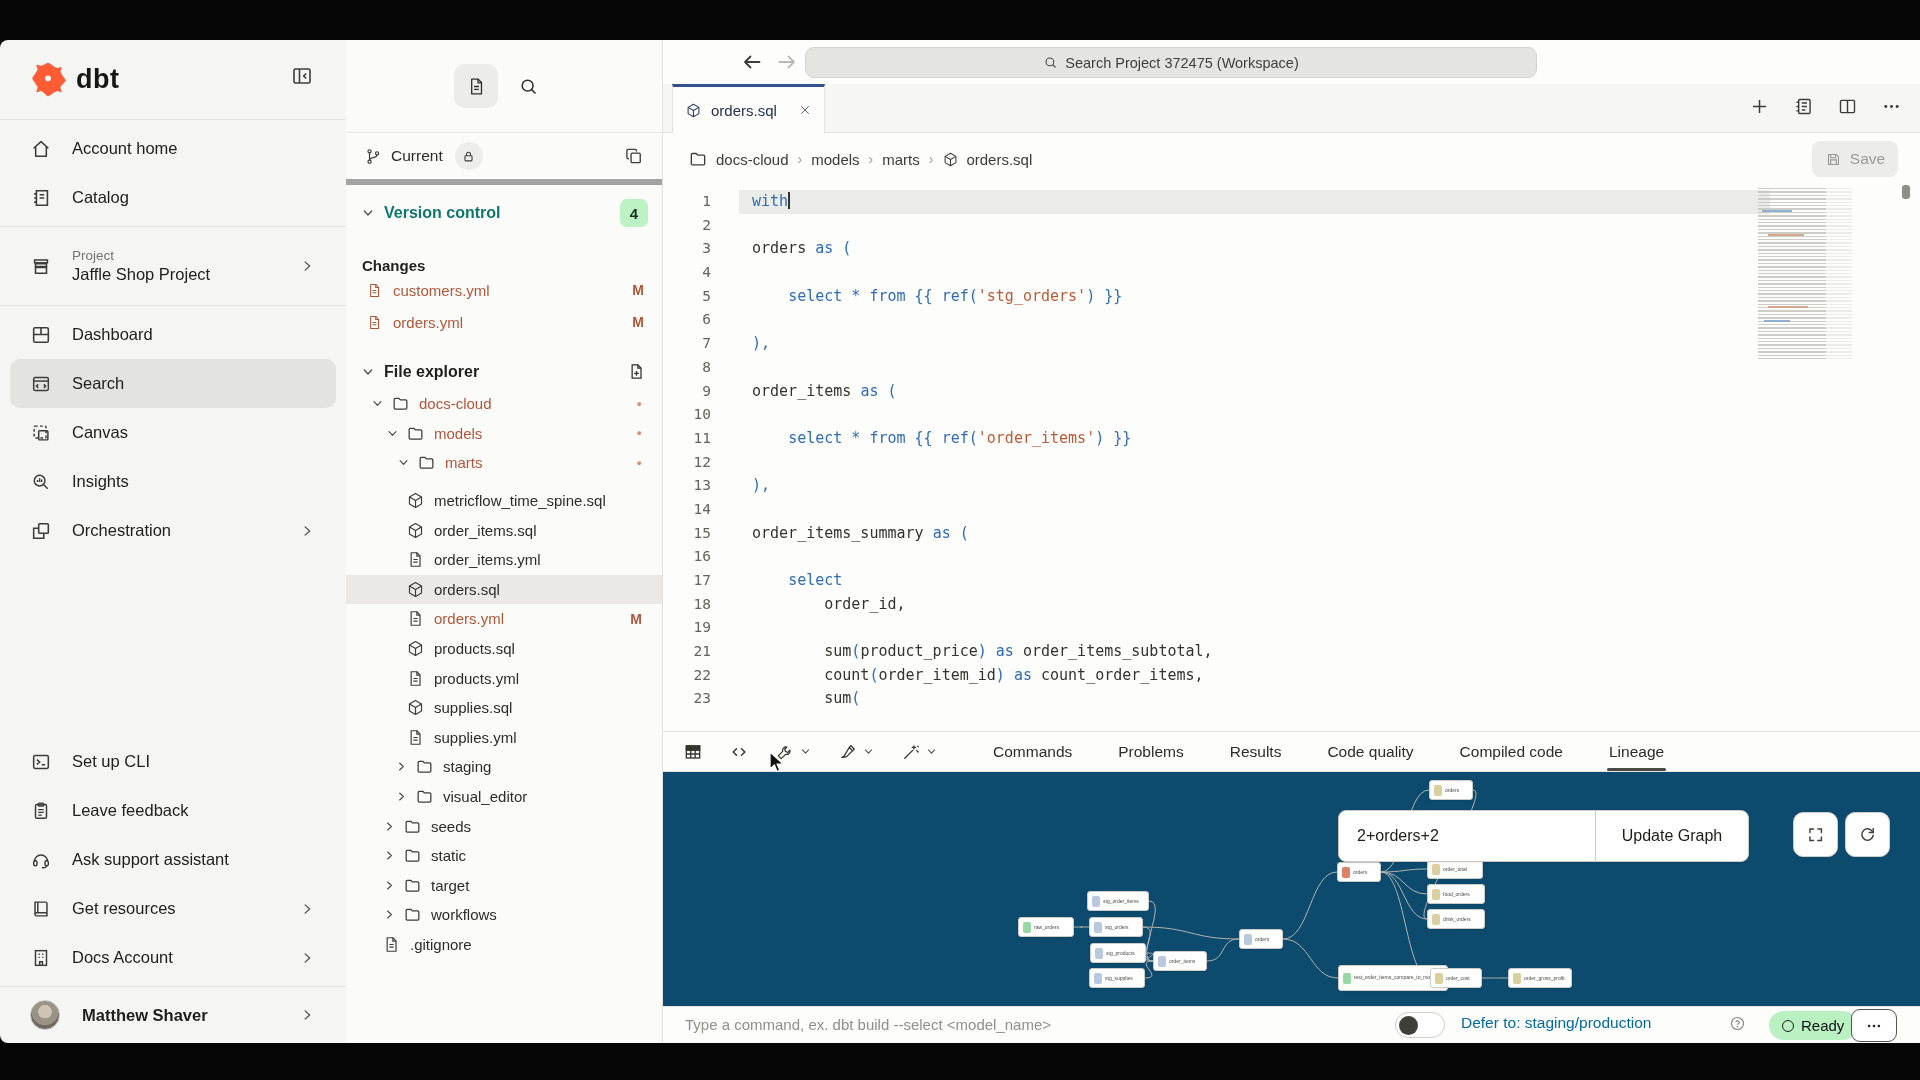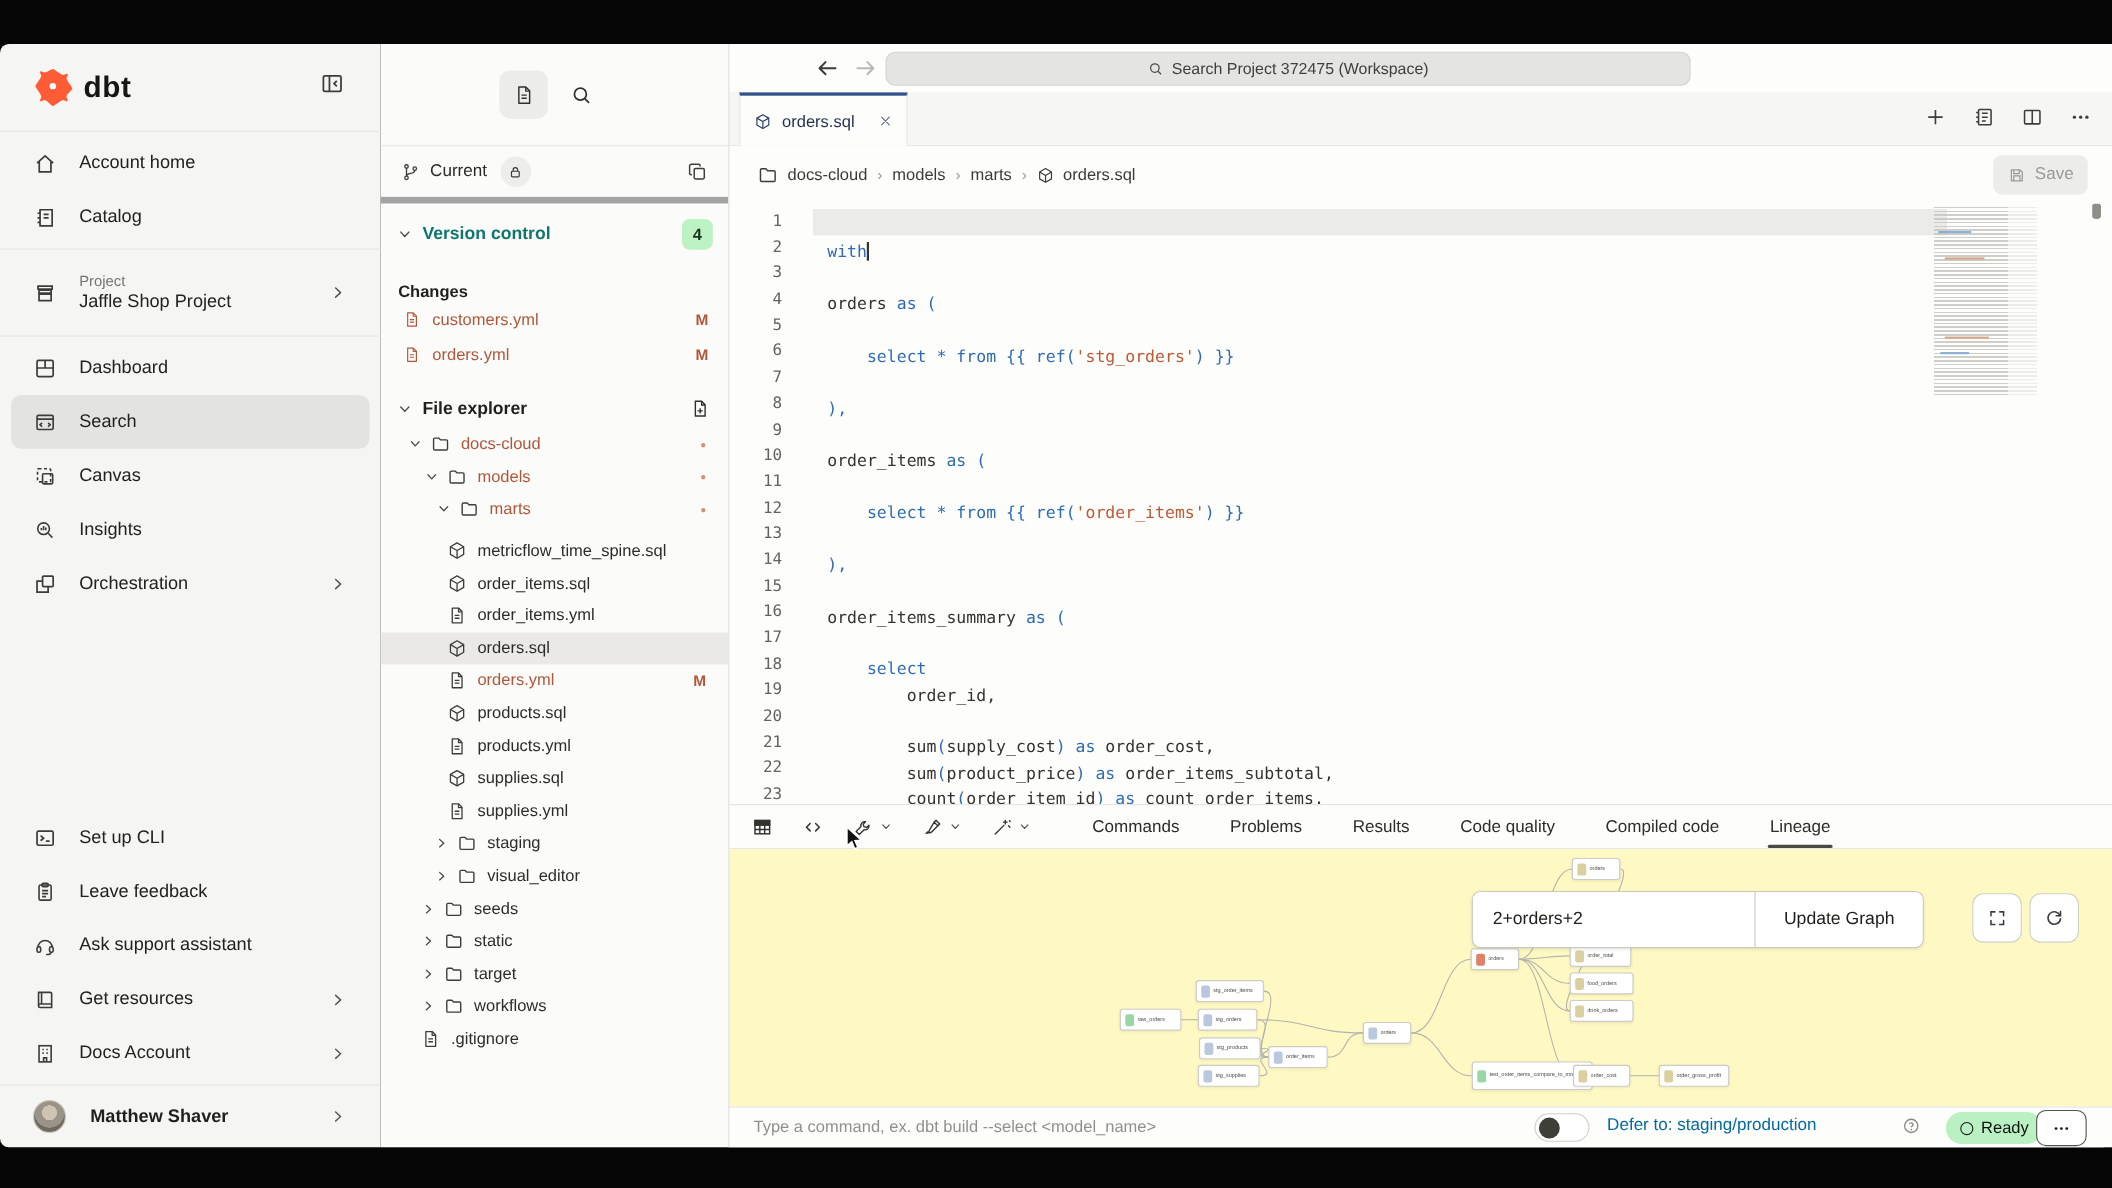--- a/index.html
+++ b/index.html
@@ -124,21 +124,21 @@
   .save-btn { position:absolute; right:22px; top:8px; width:86px; height:36px; background:#ececea; border-radius:8px;
     display:flex; align-items:center; justify-content:center; gap:8px; color:#9a9a95; cursor:default;}
   .save-btn .ic { width:17px; height:17px;}
   .save-btn .lbl { font-size:15.5px; font-weight:500;}
 
   
   #editor { position:absolute; left:0; top:145px; width:100%; height:546px; background:#fdfdfc; overflow:hidden;}
   #code-lines { position:absolute; left:0; top:5px; width:100%; font-family:"DejaVu Sans Mono", monospace; font-size:15px;}
   .code-line { position:relative; height:23.7px; line-height:23.7px; white-space:pre;}
   .code-line .ln { position:absolute; left:0; width:48px; text-align:right; color:#63635e; font-size:14.5px;}
-  .code-line .ct { position:absolute; left:89px;margin-top:28px; }
+  .code-line .ct { position:absolute; left:89px; }
   .code-line.cur::before { content:""; position:absolute; left:76px; right:150px; top:0; bottom:0; background:#ebebe8;}
   .code-line .ct span { position:relative; }
   .tk-k { color:#2f6cb3; }
   .tk-i { color:#33332e; }
   .tk-s { color:#bb5a35; }
   .tk-p { color:#2f6cb3; }
   .tk-caret { display:inline-block; width:1.5px; height:17px; background:#33332e; vertical-align:-3px;}
   #minimap { position:absolute; left:1095px; top:3px; width:94px; height:172px; opacity:.85;
     background:repeating-linear-gradient(to bottom, #c6c6c1 0 1.4px, transparent 1.4px 3.4px);
     -webkit-mask-image:linear-gradient(to right,#000 0 72%, rgba(0,0,0,.35) 72%);}
@@ -150,21 +150,21 @@
     border-top:1px solid #e4e4e0; border-bottom:1px solid #e4e4e0;}
   .pt-icons { position:absolute; left:20px; top:0; height:100%; display:flex; align-items:center; }
   .pt-ic { width:20px; height:20px; color:#34342f; cursor:pointer;}
   .pt-chev { width:13px; height:13px; color:#4b4b46; margin-left:4px; cursor:pointer;}
   .pt-group { display:flex; align-items:center; margin-right:26px;}
   .pt-tabs { position:absolute; left:330px; top:0; height:100%; display:flex; gap:46px; align-items:center;}
   .pt-tab { font-size:15.5px; color:#2c2c28; cursor:pointer; position:relative; height:100%; display:flex; align-items:center;}
   .pt-tab.active::after { content:""; position:absolute; left:-2px; right:-2px; bottom:0; height:3px; background:#4a4a45; border-radius:2px;}
 
   
-  #lineage { position:absolute; left:0; top:732px; width:100%; height:234px; background:#fef9c3; overflow:hidden;}
+  #lineage { position:absolute; left:0; top:732px; width:100%; height:234px; background:#0c4a6e; overflow:hidden;}
   #lineage-edges { position:absolute; left:0; top:0; }
   #lineage-edges path { stroke:#b3b3ad; fill:none; stroke-width:1; }
   .lg-node { position:absolute; transform:translate(-50%,-50%); height:20px; background:#fff; border:1px solid #cccbc6;
     border-radius:3px; display:flex; align-items:center; gap:3px; padding:0 4px; z-index:2; box-shadow:0 1px 2px rgba(0,0,0,.06); cursor:pointer;}
   .lg-node .chip { width:8px; height:11px; border-radius:2px; background:#b9c8dc; flex:none;}
   .lg-node .lbl { font-size:5px; color:#4b4b46; white-space:nowrap; overflow:hidden;}
   .lg-node.seed .chip, .lg-node.test .chip { background:#97d8a6; }
   .lg-node.sel .chip { background:#df8068; }
   .lg-node.metric .chip { background:#d9cf9f; }
   .lg-node.test.wide { height:26px; }
@@ -933,21 +933,20 @@
           <div class="code-line"><span class="ln">10</span><span class="ct"></span></div>
           <div class="code-line"><span class="ln">11</span><span class="ct"><span class="tk-i">    </span><span class="tk-k">select</span><span class="tk-p"> * </span><span class="tk-k">from</span><span class="tk-p"> {{ </span><span class="tk-k">ref</span><span class="tk-p">(</span><span class="tk-s">'order_items'</span><span class="tk-p">) }}</span></span></div>
           <div class="code-line"><span class="ln">12</span><span class="ct"></span></div>
           <div class="code-line"><span class="ln">13</span><span class="ct"><span class="tk-p">),</span></span></div>
           <div class="code-line"><span class="ln">14</span><span class="ct"></span></div>
           <div class="code-line"><span class="ln">15</span><span class="ct"><span class="tk-i">order_items_summary </span><span class="tk-k">as</span><span class="tk-p"> (</span></span></div>
           <div class="code-line"><span class="ln">16</span><span class="ct"></span></div>
           <div class="code-line"><span class="ln">17</span><span class="ct"><span class="tk-i">    </span><span class="tk-k">select</span></span></div>
           <div class="code-line"><span class="ln">18</span><span class="ct"><span class="tk-i">        order_id,</span></span></div>
           <div class="code-line"><span class="ln">19</span><span class="ct"></span></div>
-          <div class="code-line"><span class="ln">20</span><span class="ct"><span class="tk-i">        sum</span><span class="tk-p">(</span><span class="tk-i">supply_cost</span><span class="tk-p">)</span><span class="tk-i"> </span><span class="tk-k">as</span><span class="tk-i"> order_cost,</span></span></div>
           <div class="code-line"><span class="ln">21</span><span class="ct"><span class="tk-i">        sum</span><span class="tk-p">(</span><span class="tk-i">product_price</span><span class="tk-p">)</span><span class="tk-i"> </span><span class="tk-k">as</span><span class="tk-i"> order_items_subtotal,</span></span></div>
           <div class="code-line"><span class="ln">22</span><span class="ct"><span class="tk-i">        count</span><span class="tk-p">(</span><span class="tk-i">order_item_id</span><span class="tk-p">)</span><span class="tk-i"> </span><span class="tk-k">as</span><span class="tk-i"> count_order_items,</span></span></div>
           <div class="code-line"><span class="ln">23</span><span class="ct"><span class="tk-i">        sum</span><span class="tk-p">(</span></span></div>
         </div>
       <div id="minimap">
         <div class="mm-mark" style="left:4px;top:22px;width:30px;background:#7ba3cf"></div>
         <div class="mm-mark" style="left:10px;top:46px;width:36px;background:#cf9a78"></div>
         <div class="mm-mark" style="left:10px;top:118px;width:40px;background:#cf9a78"></div>
         <div class="mm-mark" style="left:6px;top:132px;width:26px;background:#7ba3cf"></div>
       </div>

